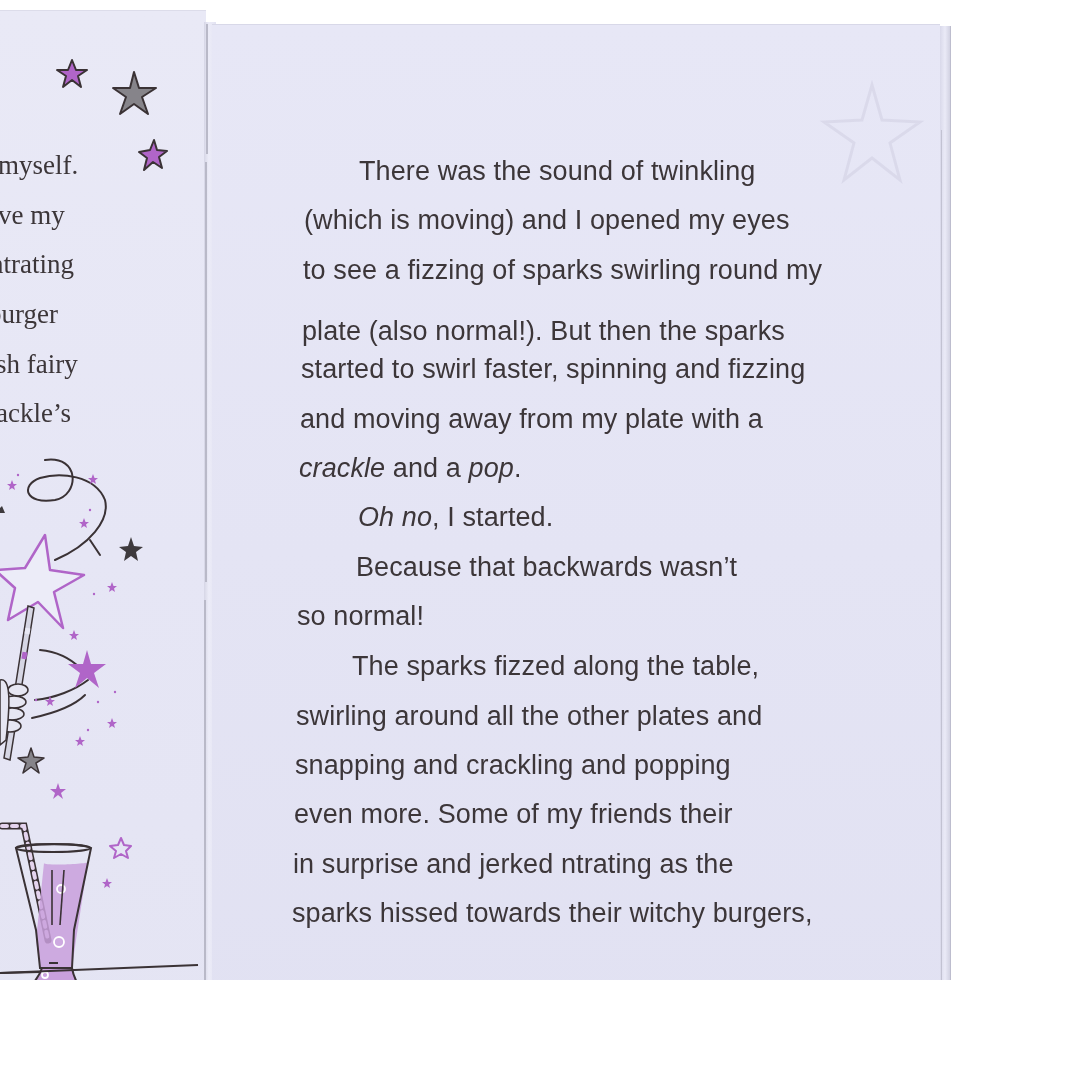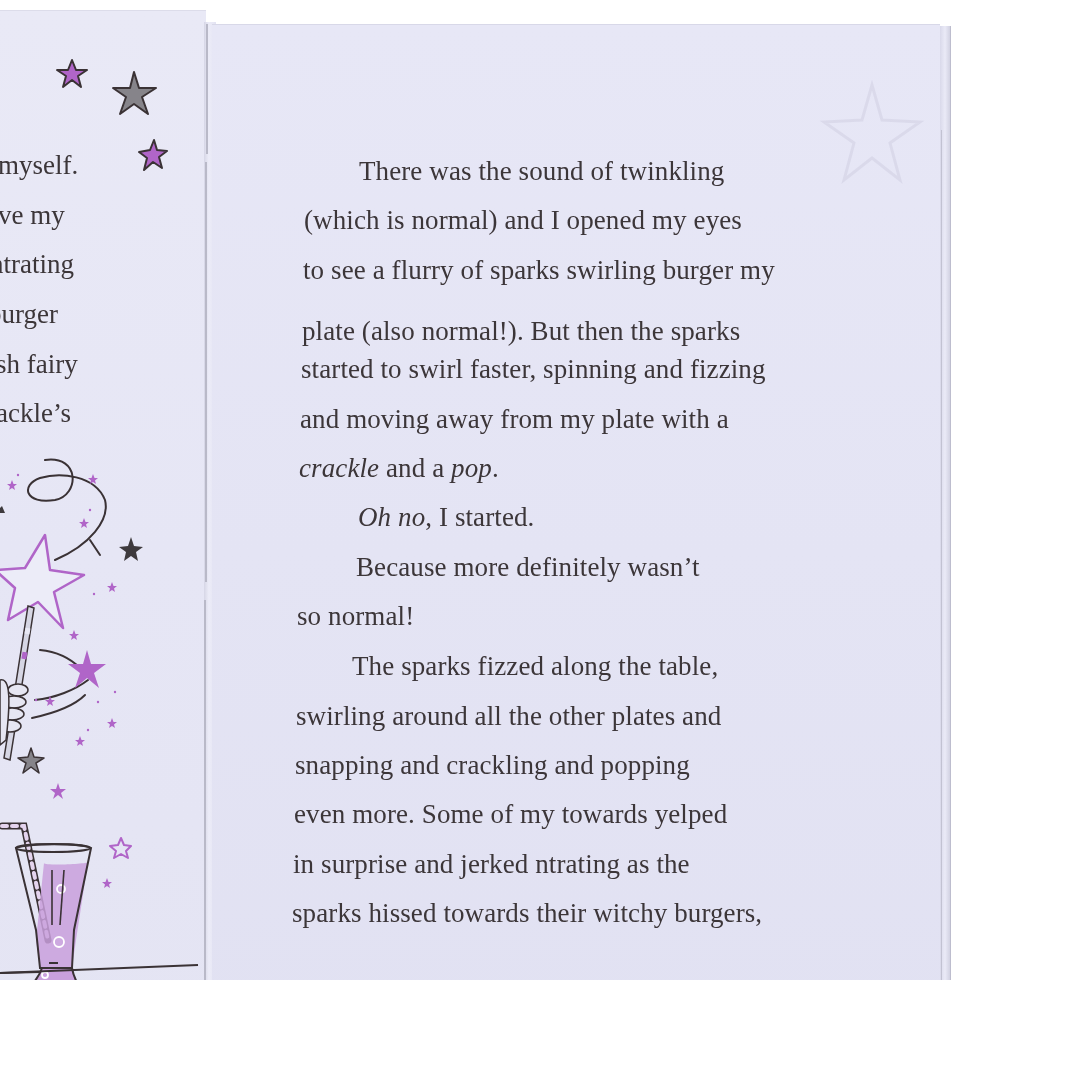--- a/index.html
+++ b/index.html
@@ -61,21 +61,21 @@
     }
     .page-edge-line {
       position: absolute;
       left: 941px;
       top: 130px;
       width: 1px;
       height: 950px;
       background: #c2c2d2;
     }
     .text {
-      font-family: Liberation Serif, serif;
+      font-family: Liberation Sans, sans-serif;
       color: #3c3639;
       font-size: 27px;
       position: absolute;
       white-space: nowrap;
       letter-spacing: 0.1px;
     }
     .left-clip {
       position: absolute;
       left: 0;
       top: 0;
@@ -228,34 +228,34 @@
 
     <svg class="watermark" style="left:600px; top:50px;" width="120" height="200" viewBox="0 0 120 200">
       <polygon points="60,10 70,45 108,47 78,68 88,105 60,83 32,105 42,68 12,47 50,45" fill="none" stroke="#55507a" stroke-width="3"></polygon>
     </svg>
   </div>
   <div class="page-edge"></div>
   <div class="page-edge-line"></div>
 
   <div>
     <span class="text" style="left:359px; top:156px;">There was the sound of twinkling</span>
-    <span class="text" style="left:304px; top:205px;">(which is normal) and I opened my eyes</span>
-    <span class="text" style="left:303px; top:255px;">to see a flurry of sparks swirling burger my</span>
+    <span class="text" style="left:304px; top:205px;">(which is moving) and I opened my eyes</span>
+    <span class="text" style="left:303px; top:255px;">to see a fizzing of sparks swirling round my</span>
     <span class="text" style="left:302px; top:316px;">plate (also normal!). But then the sparks</span>
     <span class="text" style="left:301px; top:354px;">started to swirl faster, spinning and fizzing</span>
     <span class="text" style="left:300px; top:404px;">and moving away from my plate with a</span>
 
     <span class="text" style="left:299px; top:453px;"><em>crackle</em><span> and a </span><em>pop</em><span>.</span></span>
 
     <span class="text" style="left:358px; top:502px;"><em>Oh no</em><span>, I started.</span></span>
 
-    <span class="text" style="left:356px; top:552px;">Because more definitely wasn’t</span>
+    <span class="text" style="left:356px; top:552px;">Because that backwards wasn’t</span>
     <span class="text" style="left:297px; top:601px;">so normal!</span>
     <span class="text" style="left:352px; top:651px;text-align:center;">The sparks fizzed along the table,</span>
     <span class="text" style="left:296px; top:701px;">swirling around all the other plates and</span>
     <span class="text" style="left:295px; top:750px;">snapping and crackling and popping</span>
-    <span class="text" style="left:294px; top:799px;">even more. Some of my towards yelped</span>
+    <span class="text" style="left:294px; top:799px;">even more. Some of my friends their</span>
     <span class="text" style="left:293px; top:849px;">in surprise and jerked ntrating as the</span>
     <span class="text" style="left:292px; top:898px;">sparks hissed towards their witchy burgers,</span>
   </div>
 
   <span class="page-number">63</span>
 </div>
 
 </body></html>

